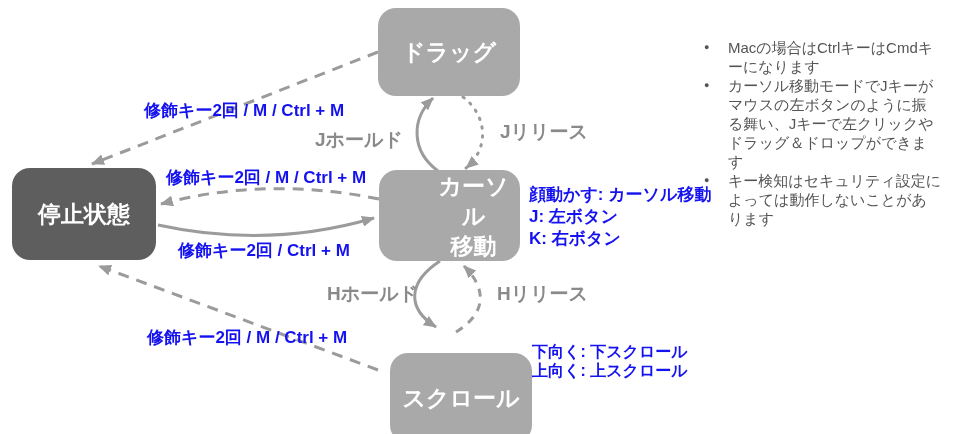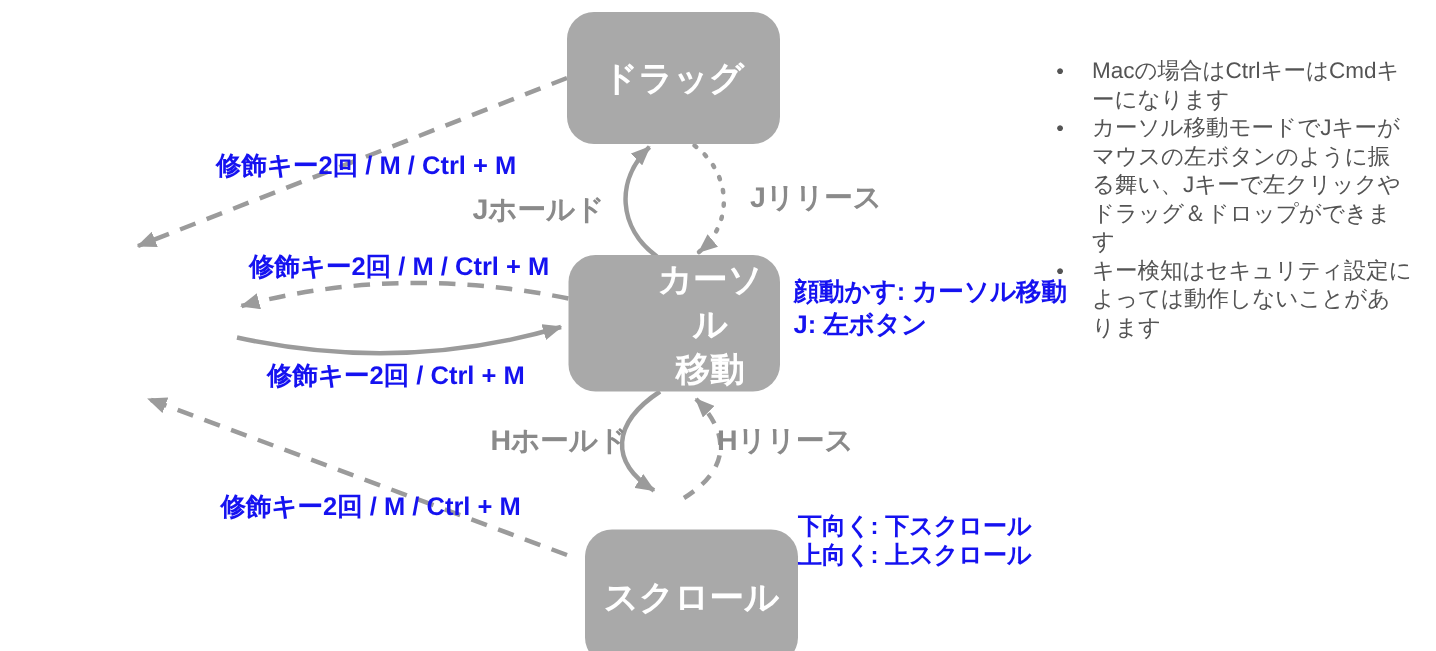--- a/index.html
+++ b/index.html
@@ -60,21 +60,21 @@
   }
   .lbl-blue { color: var(--accent-blue); font-size: 17px; }
   .lbl-gray { color: var(--edge-label); font-size: 19px; }
   .lbl-top      { left: 144px; top: 99px; }
   .lbl-mid-up   { left: 166px; top: 166px; }
   .lbl-mid-low  { left: 178px; top: 239px; }
   .lbl-bottom   { left: 147px; top: 326px; }
   .lbl-j-hold    { left: 315px; top: 127px; }
   .lbl-j-release { left: 500px; top: 119px; }
   .lbl-h-hold    { left: 327px; top: 281px; }
-  .lbl-h-release { left: 478px; top: 281px; }
+  .lbl-h-release { left: 497px; top: 281px; }
   .ann {
     position: absolute;
     color: var(--accent-blue);
     font-weight: bold;
     white-space: nowrap;
   }
   .ann-cursor { left: 529px; top: 184px; font-size: 17px; line-height: 22px; }
   .ann-scroll { left: 532px; top: 342px; font-size: 16px; line-height: 19px; }
   .notes {
     position: absolute;
@@ -110,20 +110,23 @@
     <path class="edge dashed" d="M 378 370 L 99 266" marker-end="url(#arrow)"></path>
     <path class="edge" d="M 438 171 C 412 152 410 120 433 98" marker-end="url(#arrow)"></path>
     <path class="edge dotted" d="M 463 97 C 487 115 490 148 466 168" marker-end="url(#arrow)"></path>
     <path class="edge" d="M 440 261 C 408 282 406 308 436 327" marker-end="url(#arrow)"></path>
     <path class="edge dashed-short" d="M 456 332 C 488 312 486 288 464 266" marker-end="url(#arrow)"></path>
   </svg>
 
   <div class="node light node-drag">
     <span class="node-label">ドラッグ</span>
   </div>
+  <div class="node dark node-idle">
+    <span class="node-label">停止状態</span>
+  </div>
   <div class="node light node-cursor">
     <span class="node-label">カーソル
 移動</span>
   </div>
   <div class="node light node-scroll">
     <span class="node-label">スクロール</span>
   </div>
 
   <div class="lbl lbl-blue lbl-top">修飾キー2回 / M / Ctrl + M</div>
   <div class="lbl lbl-blue lbl-mid-up">修飾キー2回 / M / Ctrl + M</div>
@@ -131,20 +134,21 @@
   <div class="lbl lbl-blue lbl-bottom">修飾キー2回 / M / Ctrl + M</div>
 
   <div class="lbl lbl-gray lbl-j-hold">Jホールド</div>
   <div class="lbl lbl-gray lbl-j-release">Jリリース</div>
   <div class="lbl lbl-gray lbl-h-hold">Hホールド</div>
   <div class="lbl lbl-gray lbl-h-release">Hリリース</div>
 
   <div class="ann ann-cursor">
     <div>顔動かす: カーソル移動</div>
     <div>J: 左ボタン</div>
+    <div>K: 右ボタン</div>
   </div>
 
   <div class="ann ann-scroll">
     <div>下向く: 下スクロール</div>
     <div>上向く: 上スクロール</div>
   </div>
 
   <div class="notes">
     <ul>
       <li>Macの場合はCtrlキーはCmdキーになります</li>

